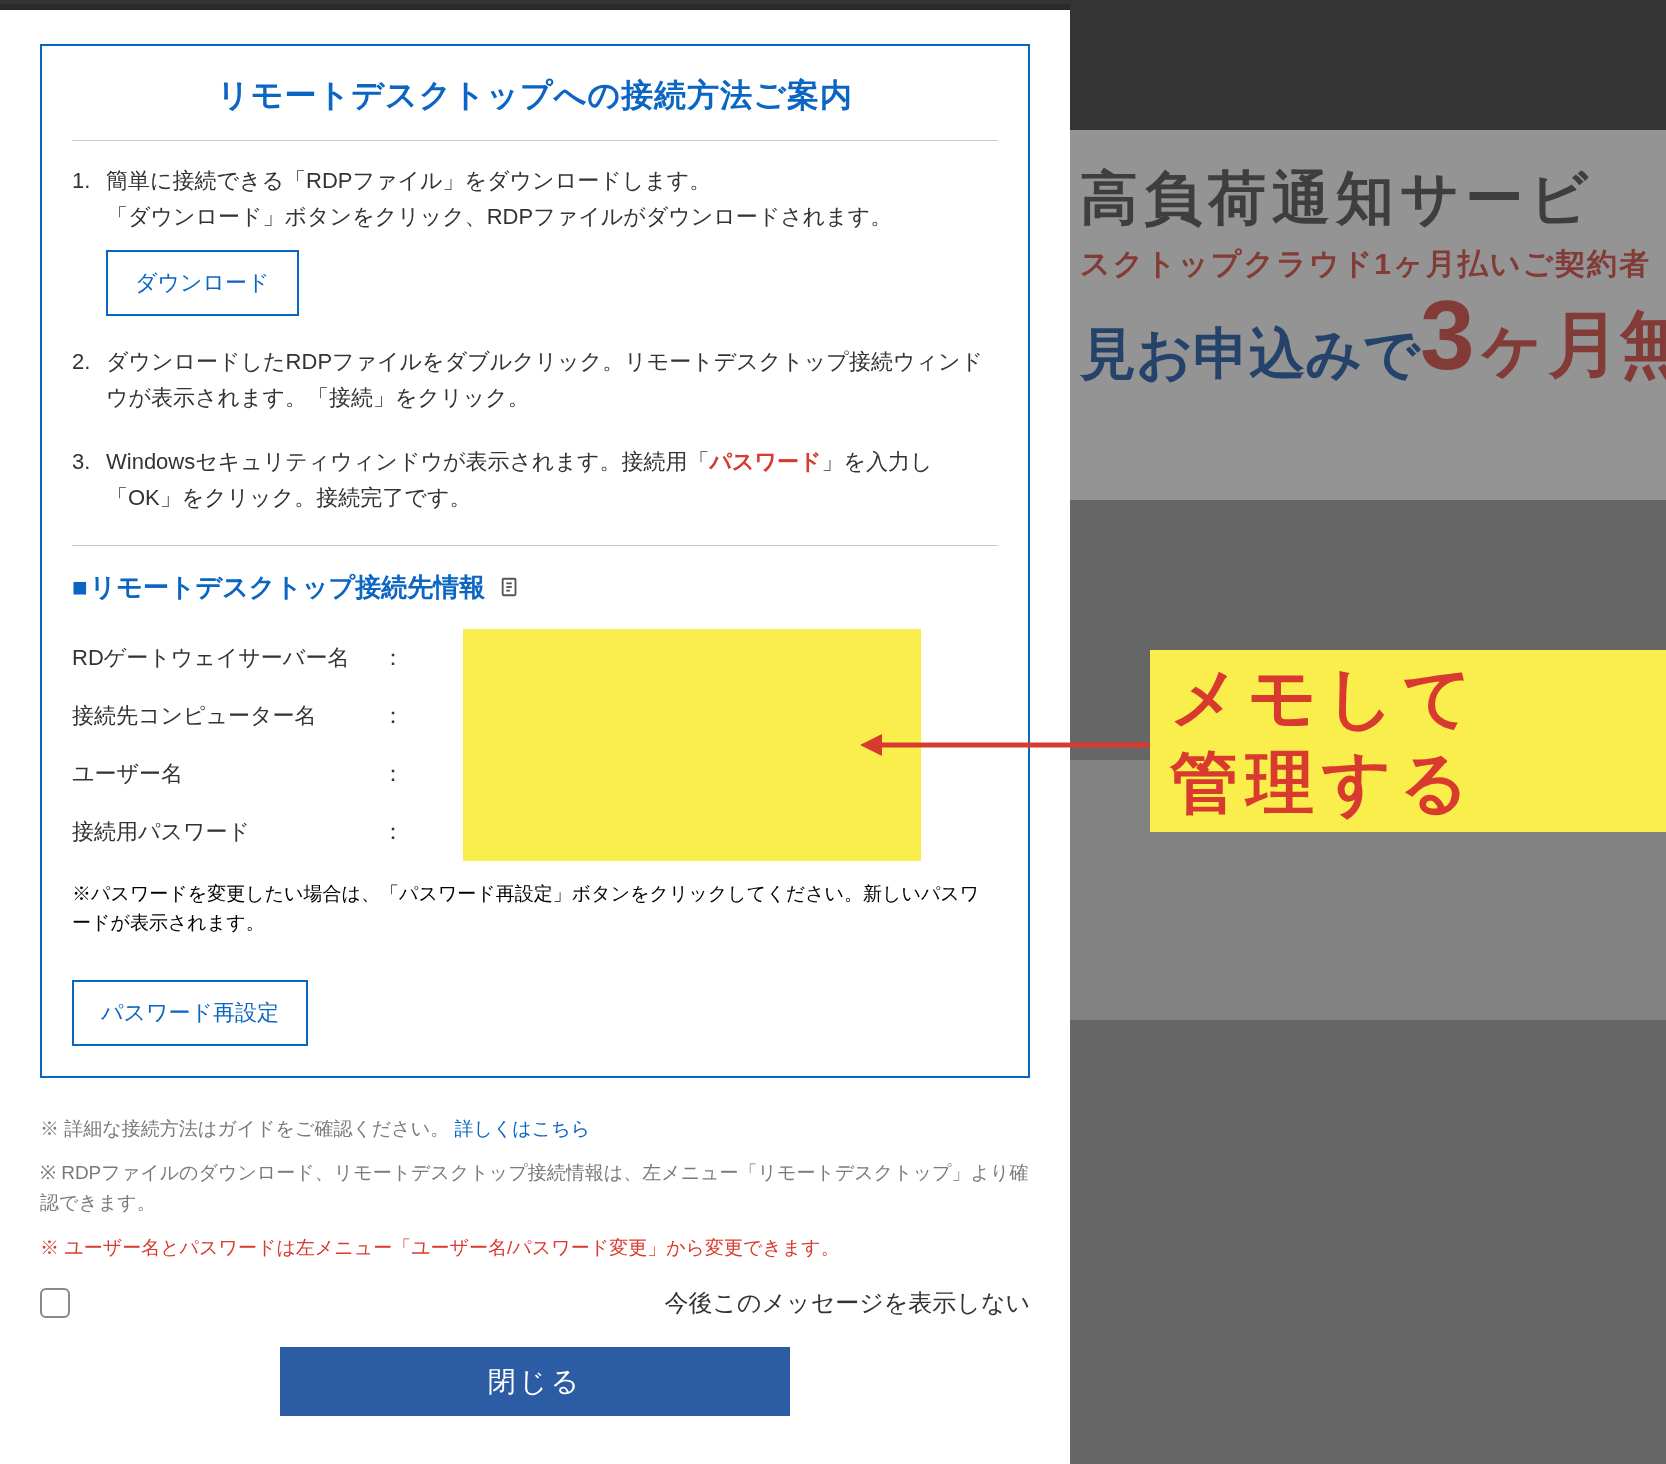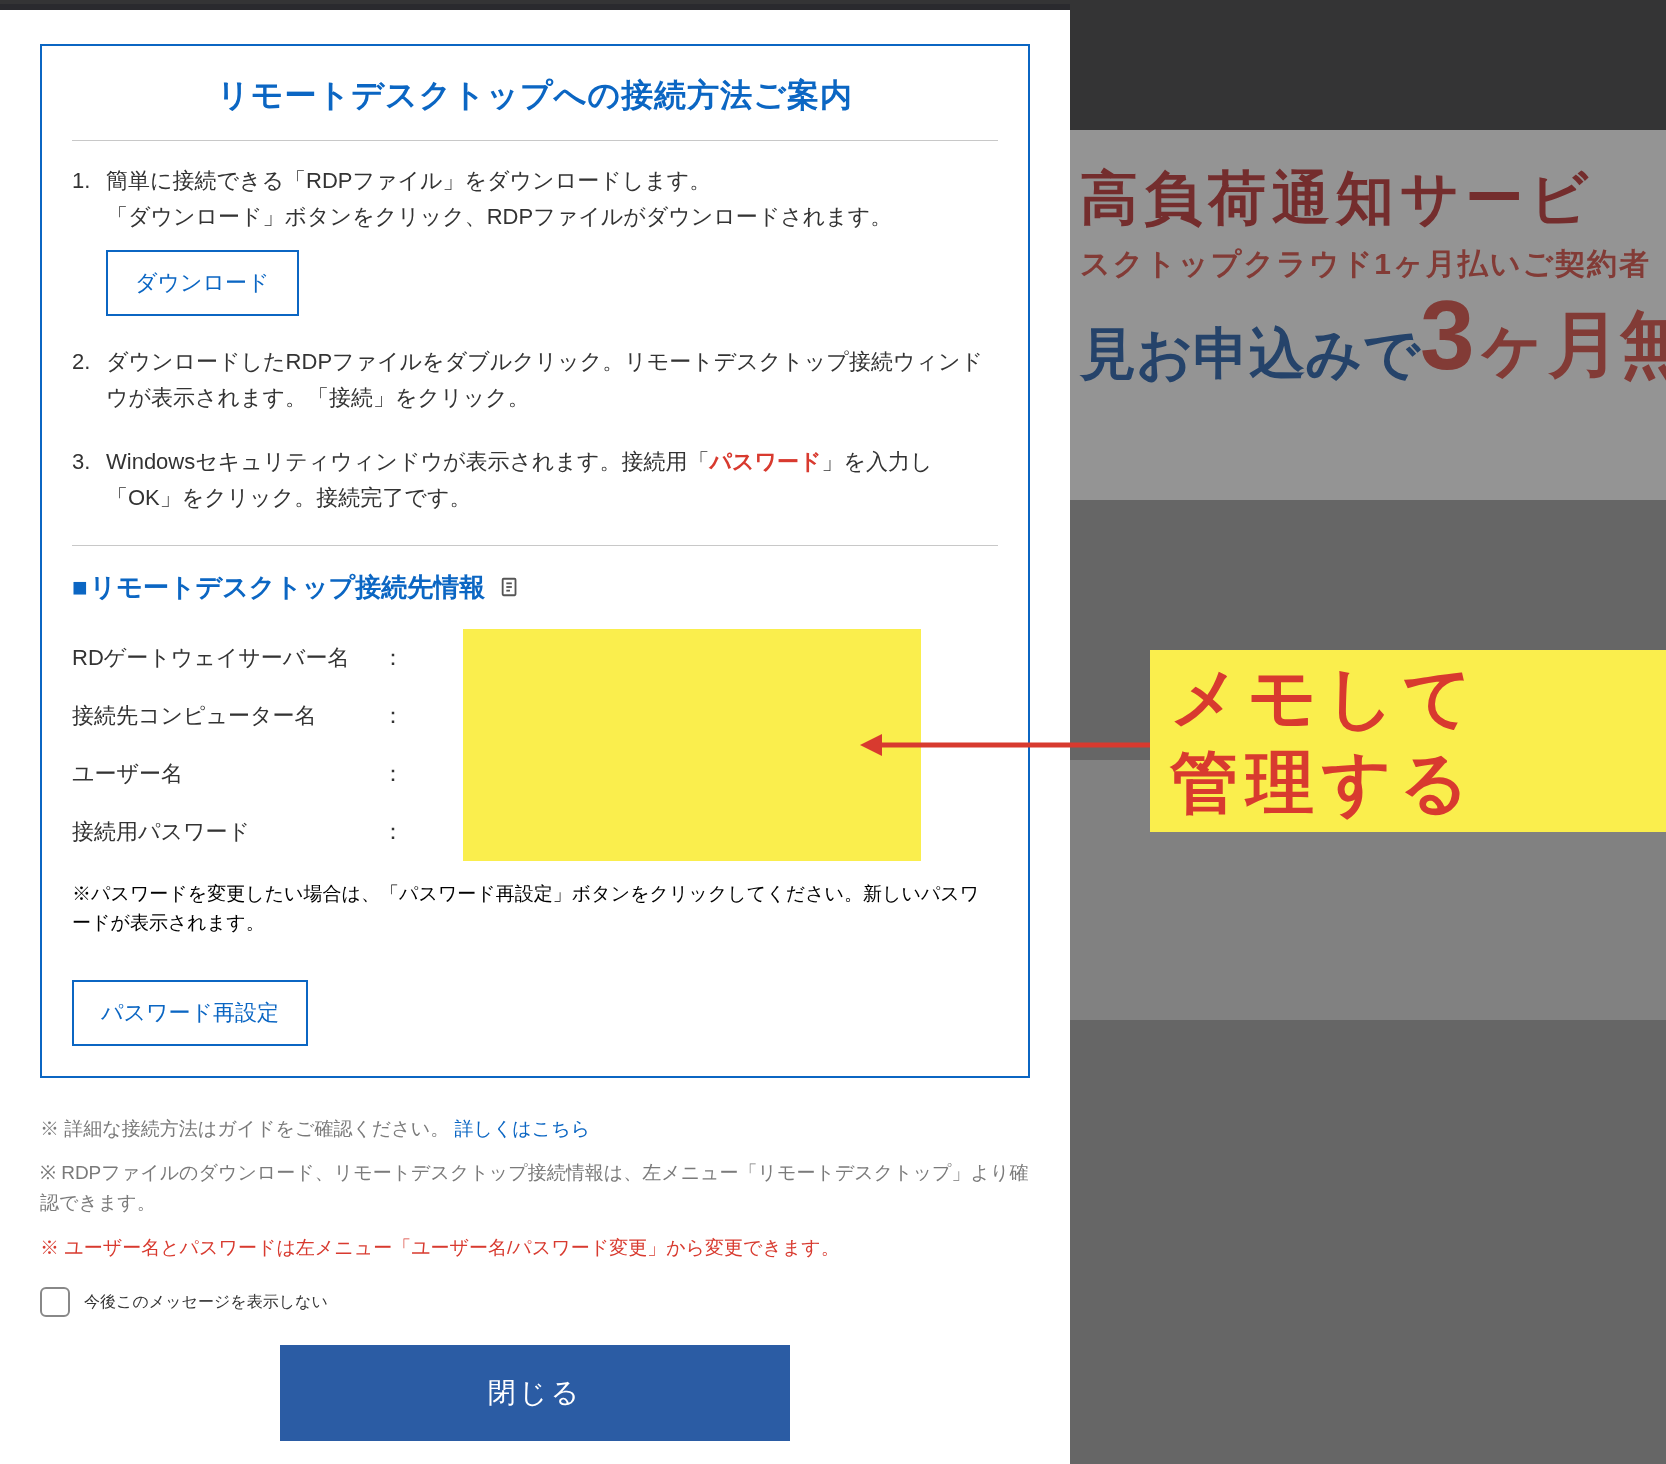--- a/index.html
+++ b/index.html
@@ -36,21 +36,21 @@
       left: 0;
       width: 100%;
       height: 370px;
       background: #ffffff;
       padding-left: 1080px;
       padding-top: 30px;
     }
     .bg-banner-line1 {
       font-size: 58px;
       font-weight: 700;
-      color: #b91c1c;
+      color: #404040;
       letter-spacing: 6px;
       white-space: nowrap;
     }
     .bg-banner-line2 {
       font-size: 30px;
       font-weight: 700;
       color: #d83a2f;
       letter-spacing: 2px;
       white-space: nowrap;
       margin-top: 6px;
@@ -256,39 +256,39 @@
       color: #0b66c3;
       cursor: pointer;
     }
     .footer-note-red {
       color: #d83a2f;
       margin-bottom: 24px;
     }
     .checkbox-row {
       display: flex;
       align-items: center;
-      justify-content: flex-start;
-      font-size: 16px;
+      justify-content: space-between;
+      font-size: 24px;
       color: #333333;
       margin-bottom: 28px;
     }
     .checkbox {
       width: 30px;
       height: 30px;
       border: 2px solid #888888;
       border-radius: 6px;
       margin-right: 14px;
       background: #ffffff;
       cursor: pointer;
     }
     .btn-primary {
       display: block;
       margin: 0 auto;
       width: 510px;
-      height: 96px;
+      height: 69px;
       background: #2b5ca4;
       color: #ffffff;
       font-size: 28px;
       font-weight: 500;
       border: none;
       cursor: pointer;
       letter-spacing: 3px;
     }
     
     .callout {

